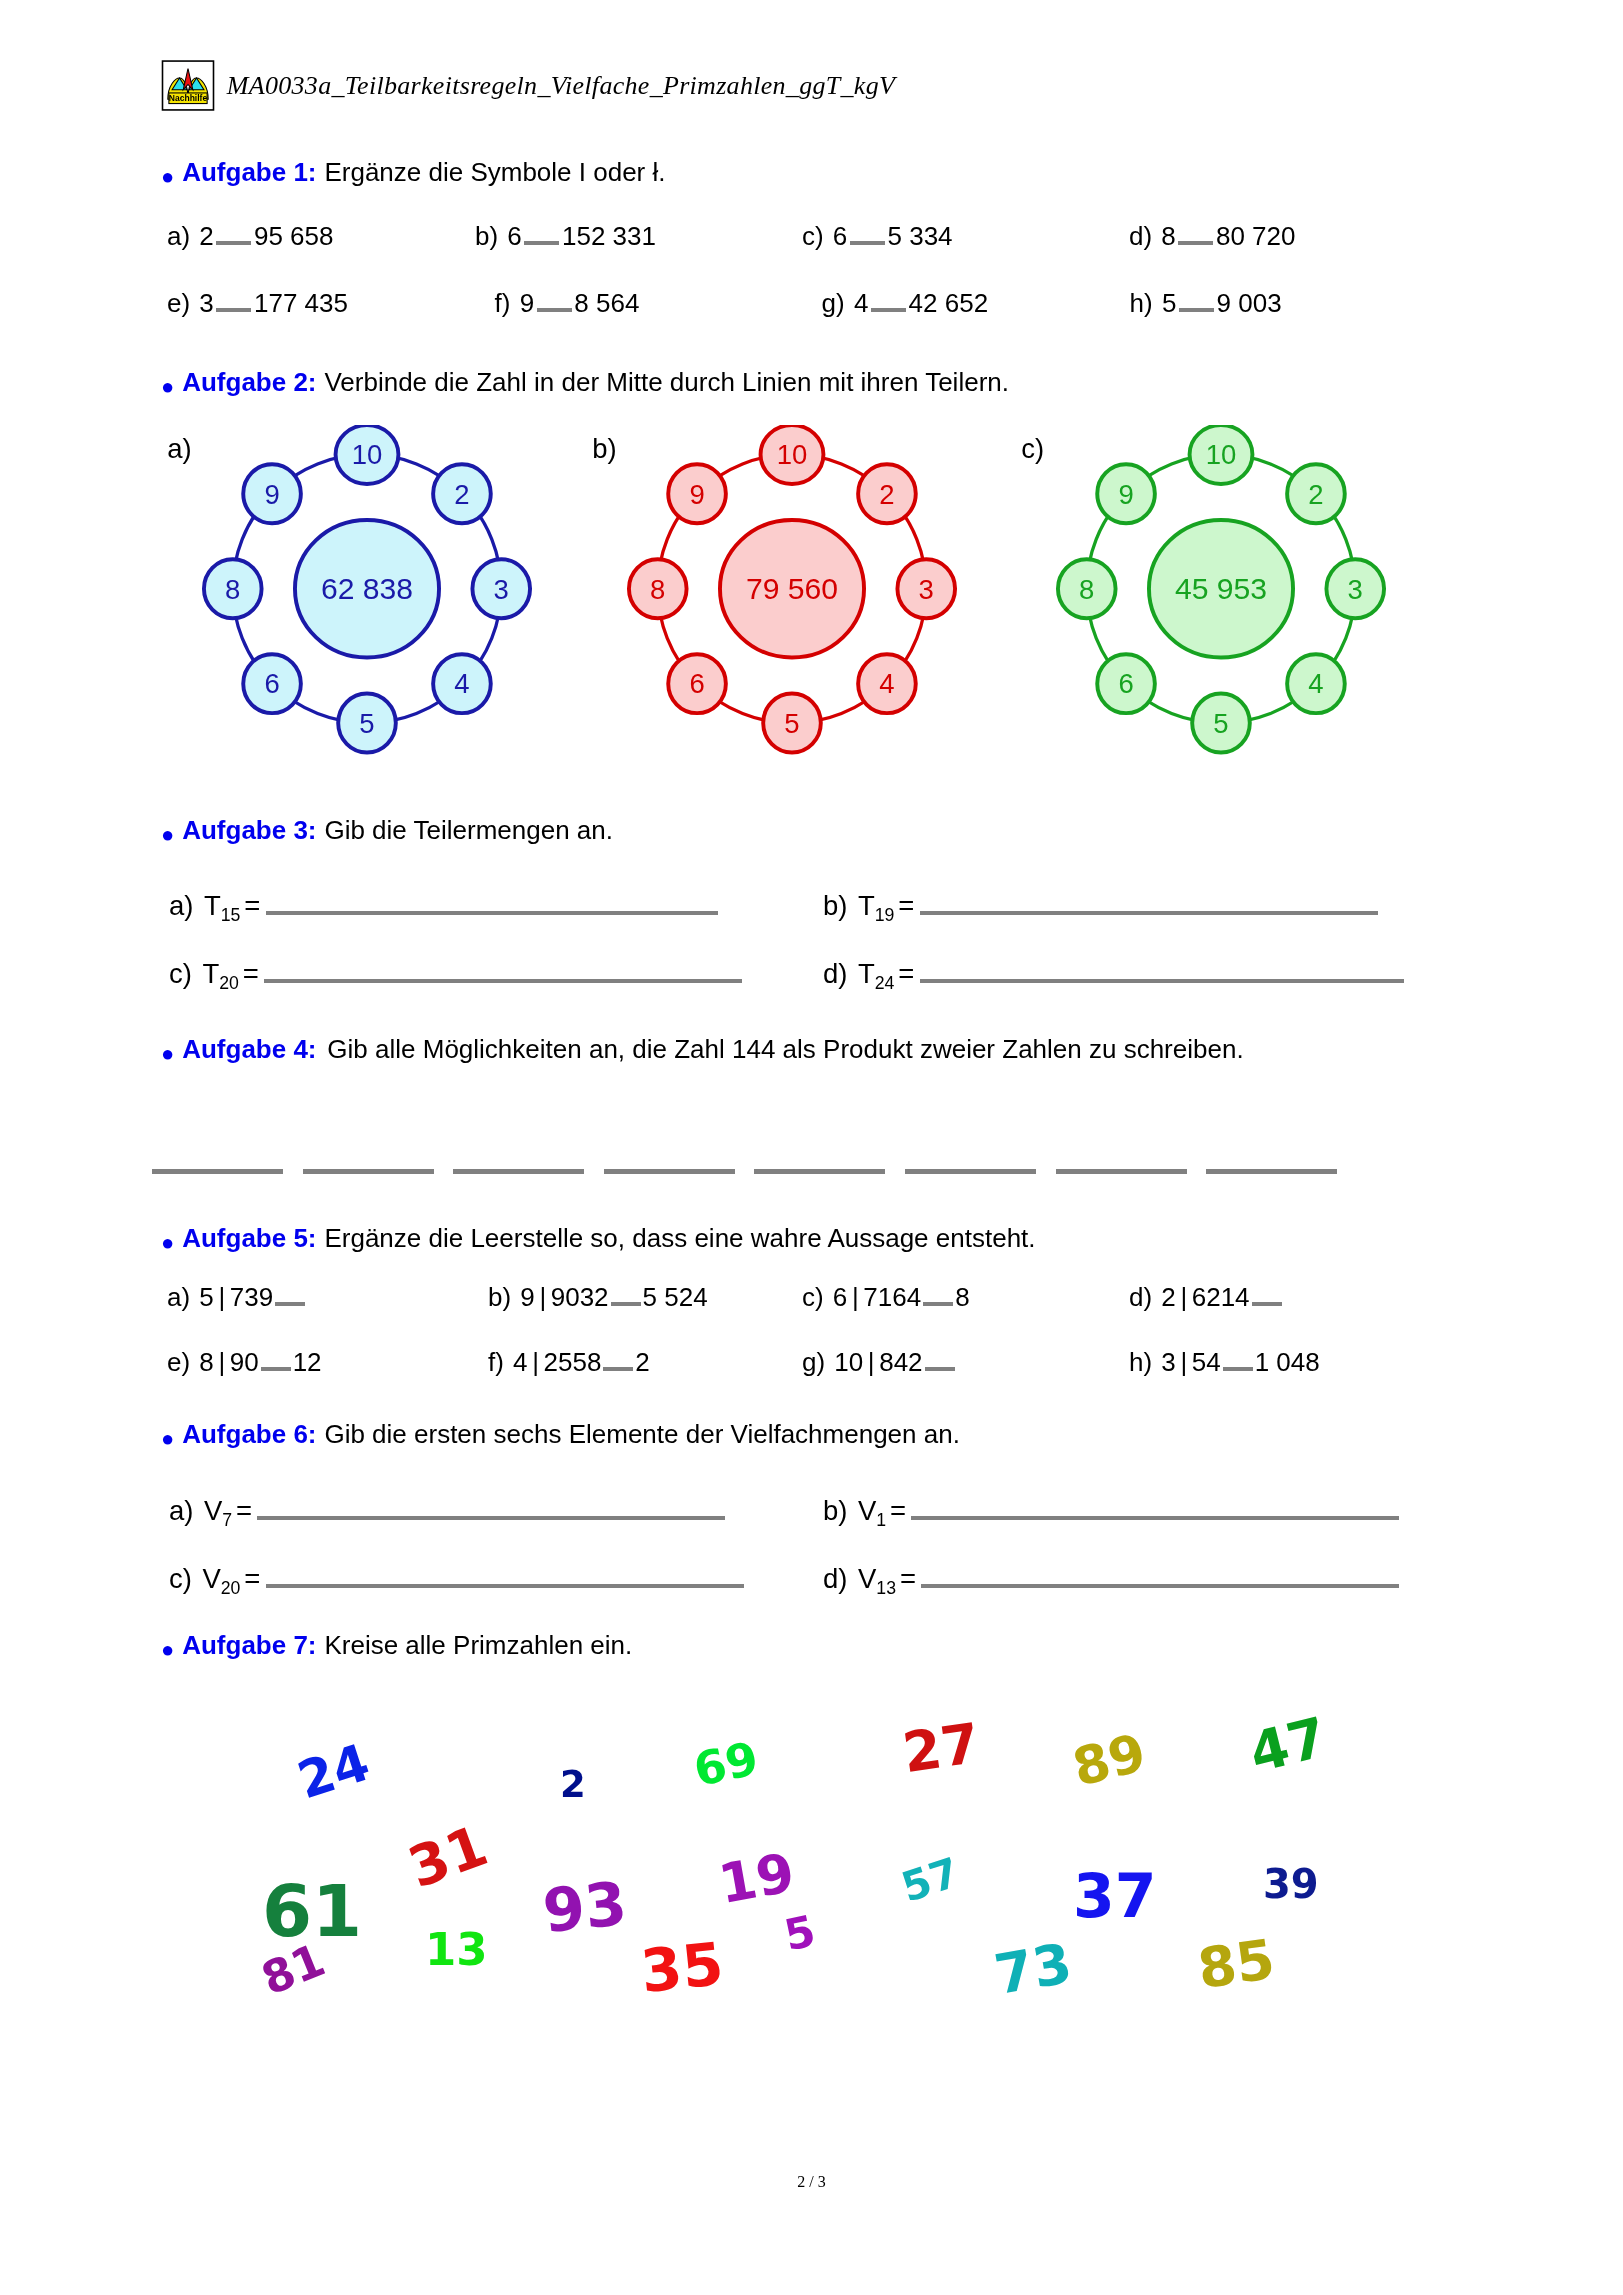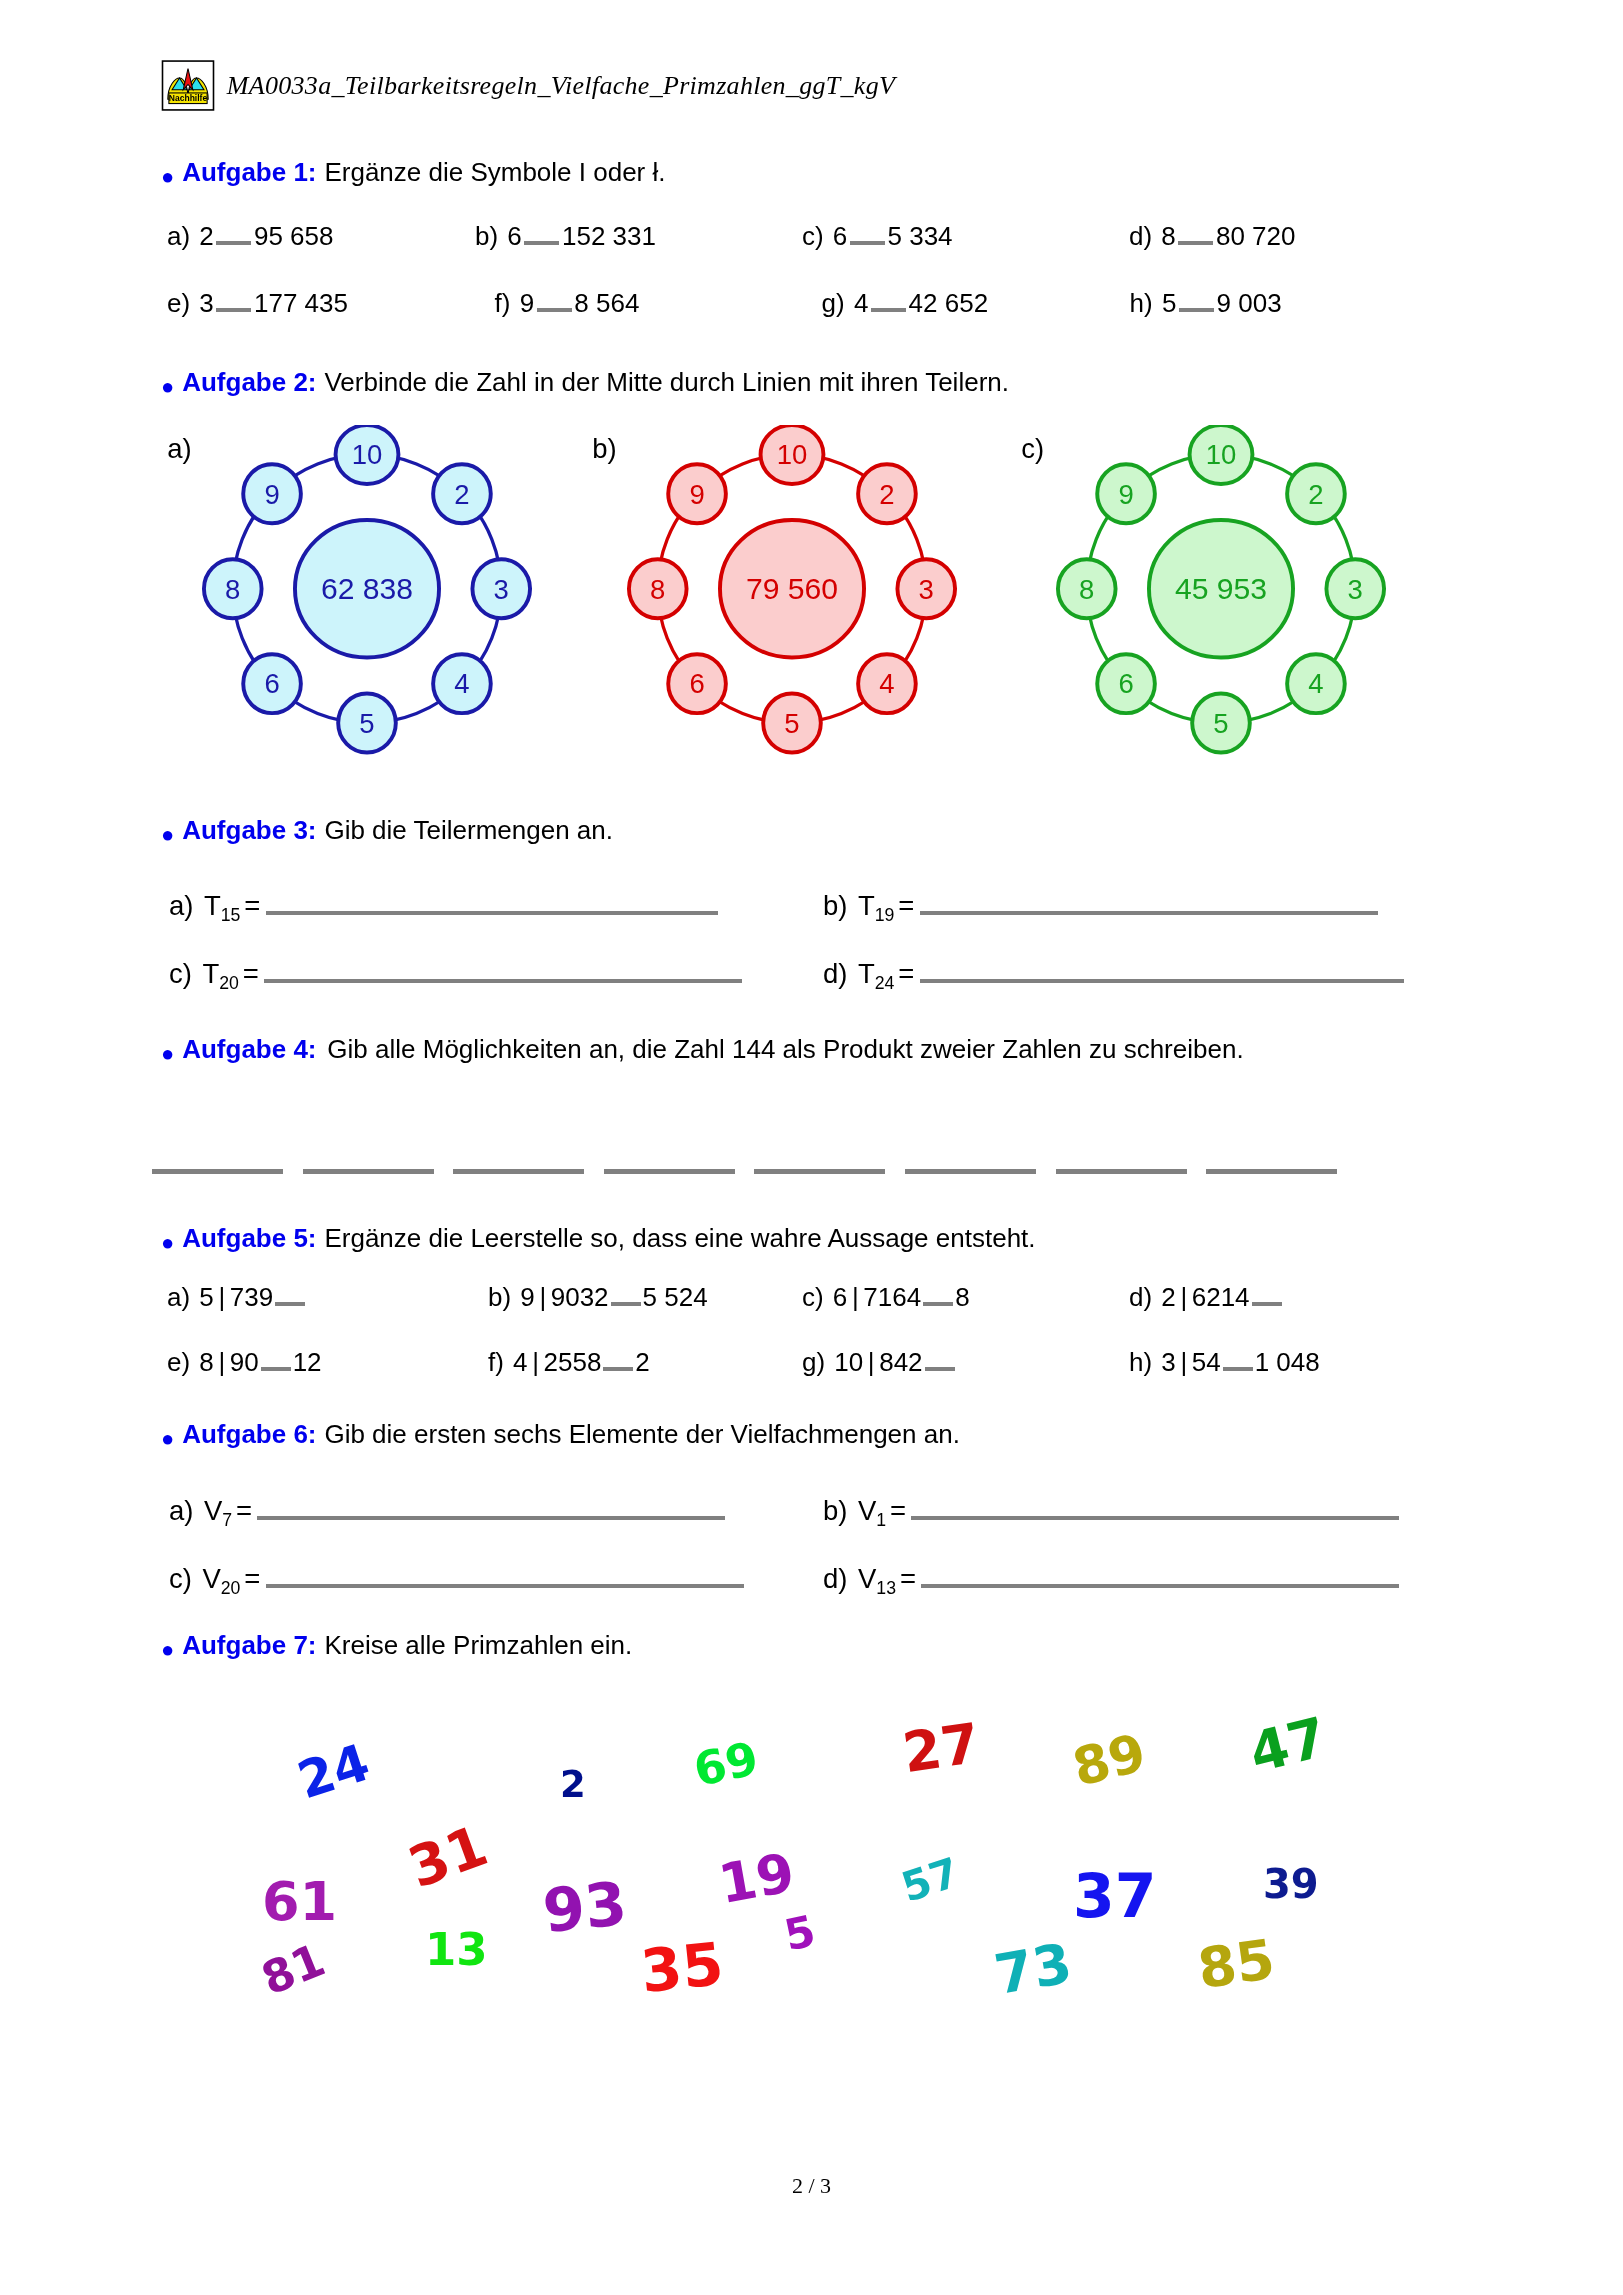--- a/index.html
+++ b/index.html
@@ -78,21 +78,21 @@
     position:absolute;
     font-family:"DejaVu Sans", sans-serif;
     font-weight:bold;
     white-space:nowrap;
     line-height:1;
   }
 
   
   .footer{
     position:absolute;left:0;top:2173px;width:1623px;text-align:center;
-    font-family:"Liberation Serif", serif;font-size:22px;color:#000;
+    font-family:"Liberation Serif", serif;font-size:16px;color:#000;
   }
 </style>
 </head>
 <body>
 
 <div class="page">
 
   <div class="header">
     <svg class="logo" viewBox="0 0 100 96">
       <rect x="2" y="2" width="96" height="92" fill="#ffffff" stroke="#000000" stroke-width="3"></rect>
@@ -423,21 +423,21 @@
   </div>
 
   <div class="scatter" id="scatter">
       <div class="num" style="left: 298px; top: 51px; color: rgb(11, 35, 232); font-size: 51px; transform: rotate(-18deg);">24</div>
       <div class="num" style="left: 560px; top: 71px; color: rgb(0, 15, 140); font-size: 37px; transform: rotate(0deg);">2</div>
       <div class="num" style="left: 694px; top: 46px; color: rgb(0, 232, 50); font-size: 46px; transform: rotate(-12deg);">69</div>
       <div class="num" style="left: 903px; top: 26px; color: rgb(207, 17, 17); font-size: 55px; transform: rotate(-8deg);">27</div>
       <div class="num" style="left: 1073px; top: 39px; color: rgb(184, 168, 12); font-size: 52px; transform: rotate(-14deg);">89</div>
       <div class="num" style="left: 1250px; top: 23px; color: rgb(10, 160, 30); font-size: 55px; transform: rotate(-14deg);">47</div>
       <div class="num" style="left: 409px; top: 134px; color: rgb(213, 18, 18); font-size: 56px; transform: rotate(-20deg);">31</div>
-      <div class="num" style="left: 262px; top: 180px; color: #a21caf; font-size: 54px; transform: rotate(0deg);">61</div>
+      <div class="num" style="left: 262px; top: 180px; color: #15803d; font-size: 72px; transform: rotate(0deg);">61</div>
       <div class="num" style="left: 543px; top: 182px; color: rgb(146, 18, 176); font-size: 60px; transform: rotate(-6deg);">93</div>
       <div class="num" style="left: 719px; top: 157px; color: rgb(156, 18, 181); font-size: 54px; transform: rotate(-10deg);">19</div>
       <div class="num" style="left: 902px; top: 165px; color: rgb(18, 178, 184); font-size: 41px; transform: rotate(-18deg);">57</div>
       <div class="num" style="left: 1073px; top: 171px; color: rgb(21, 21, 240); font-size: 60px; transform: rotate(0deg);">37</div>
       <div class="num" style="left: 1263px; top: 169px; color: rgb(13, 27, 144); font-size: 40px; transform: rotate(0deg);">39</div>
       <div class="num" style="left: 425px; top: 232px; color: rgb(16, 229, 16); font-size: 45px; transform: rotate(0deg);">13</div>
       <div class="num" style="left: 785px; top: 217px; color: rgb(160, 16, 187); font-size: 43px; transform: rotate(-12deg);">5</div>
       <div class="num" style="left: 262px; top: 252px; color: rgb(144, 16, 153); font-size: 45px; transform: rotate(-22deg);">81</div>
       <div class="num" style="left: 641px; top: 243px; color: rgb(242, 18, 18); font-size: 59px; transform: rotate(-6deg);">35</div>
       <div class="num" style="left: 995px; top: 247px; color: rgb(15, 176, 182); font-size: 55px; transform: rotate(-10deg);">73</div>

